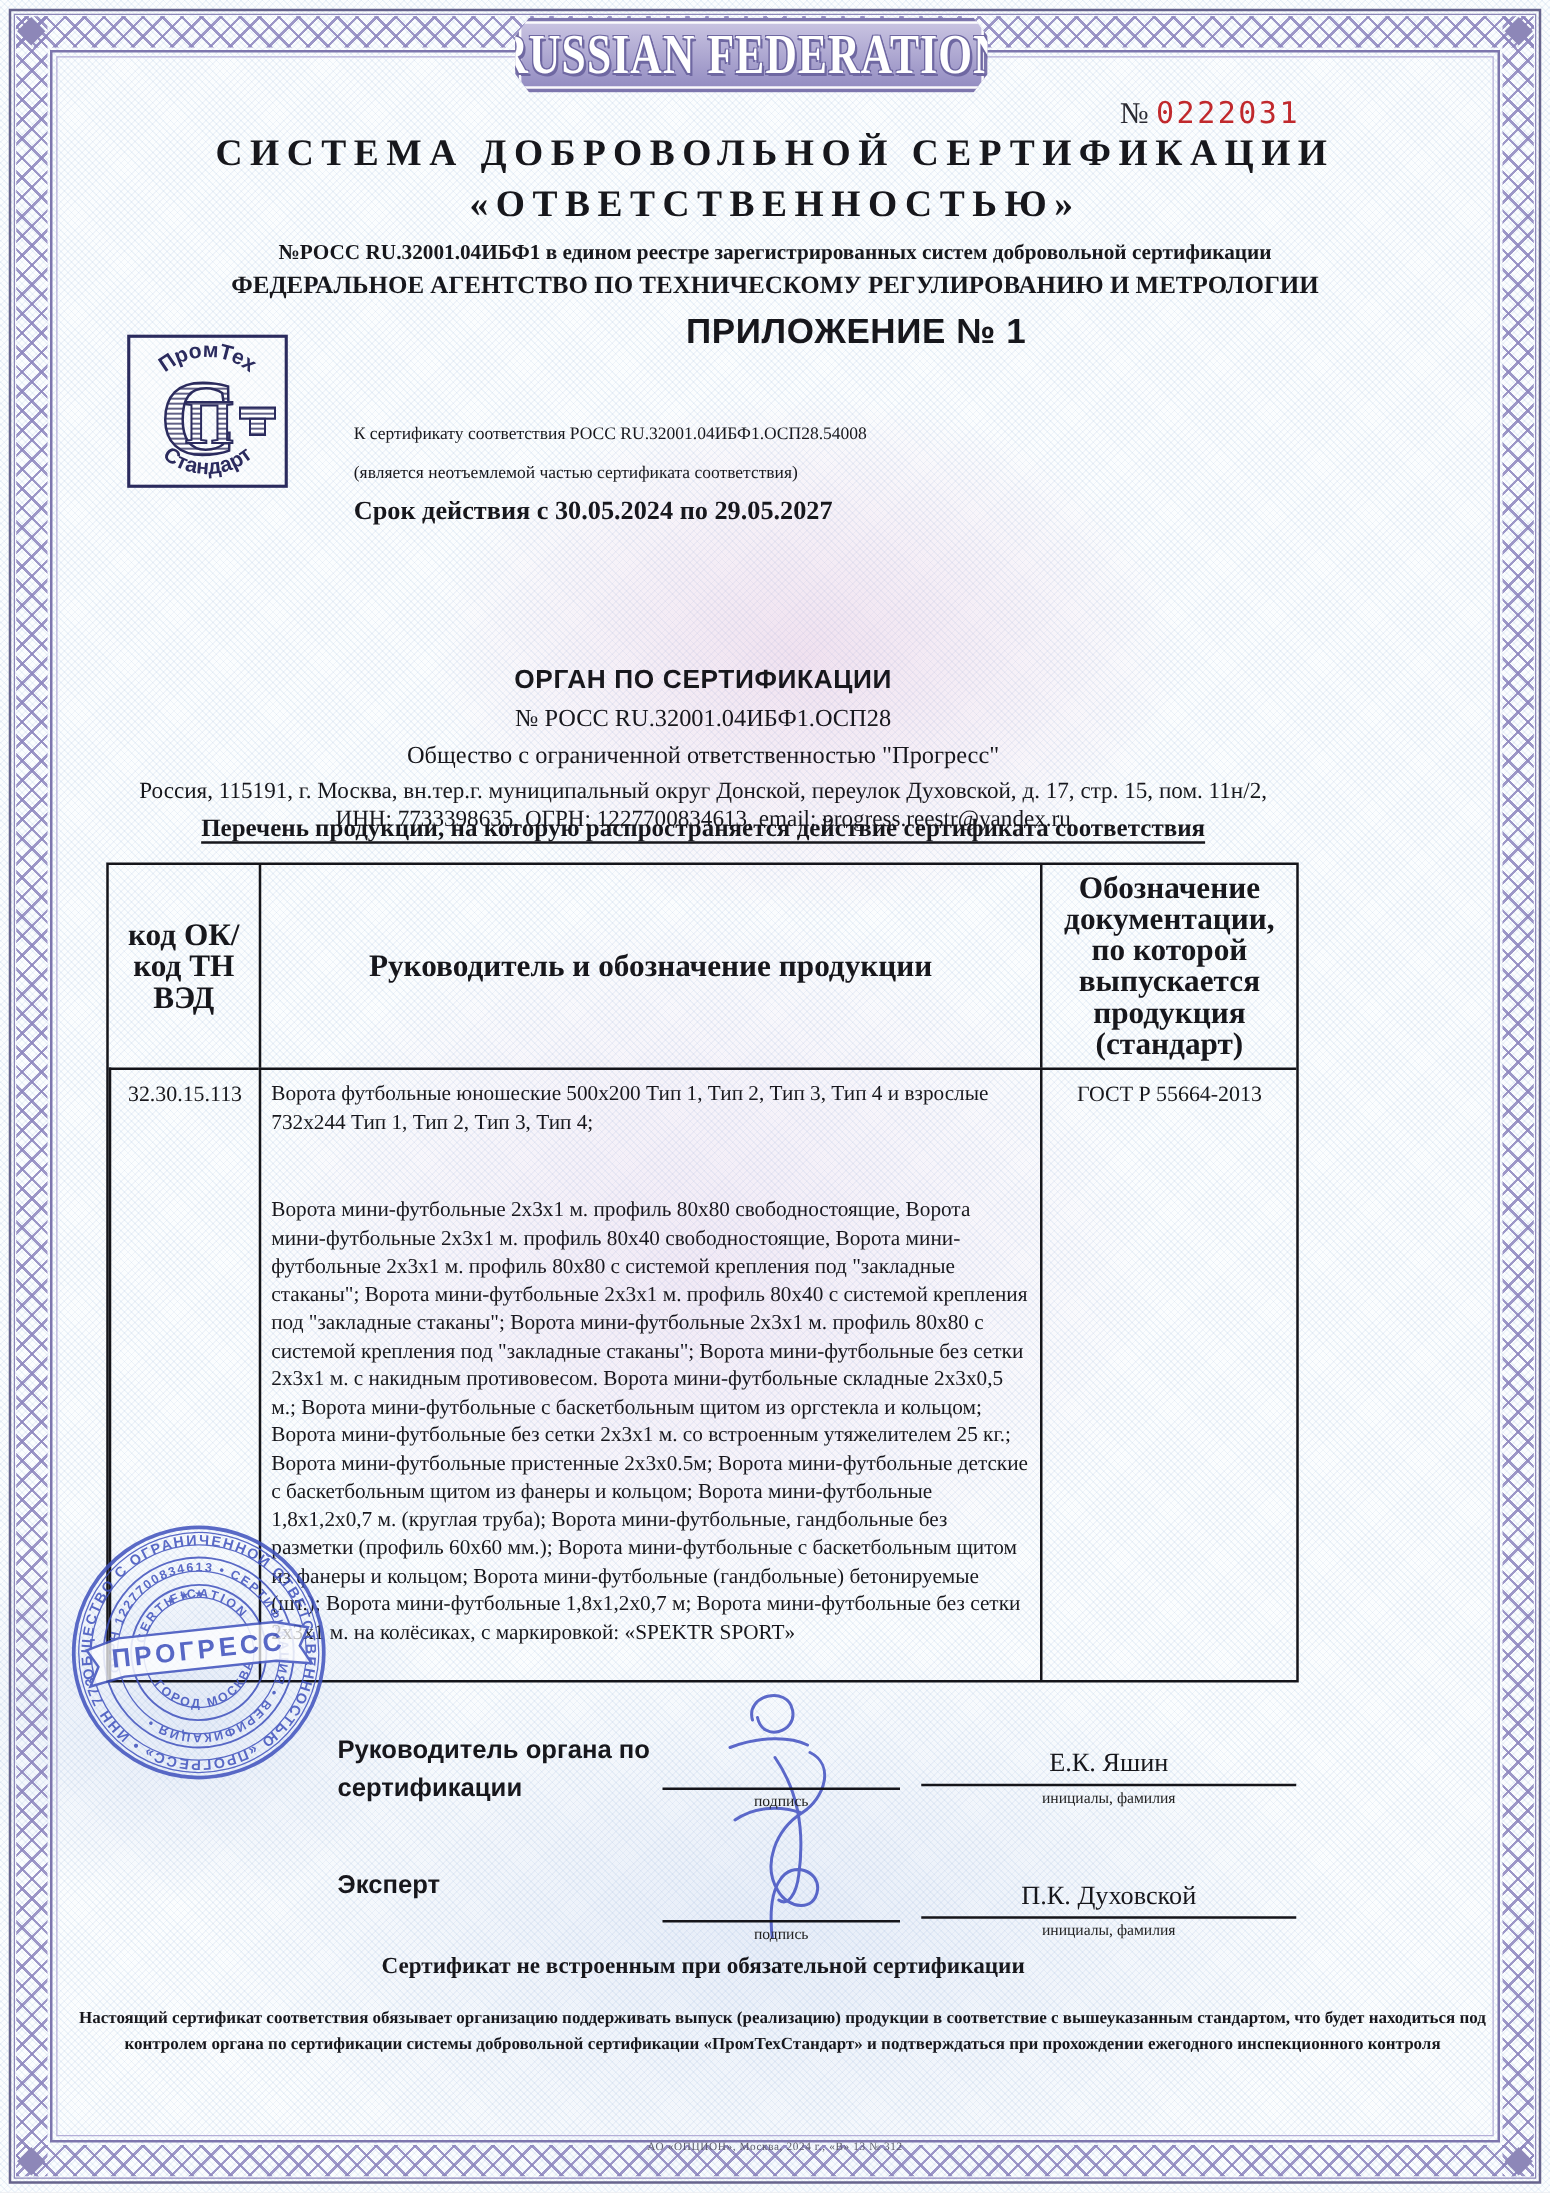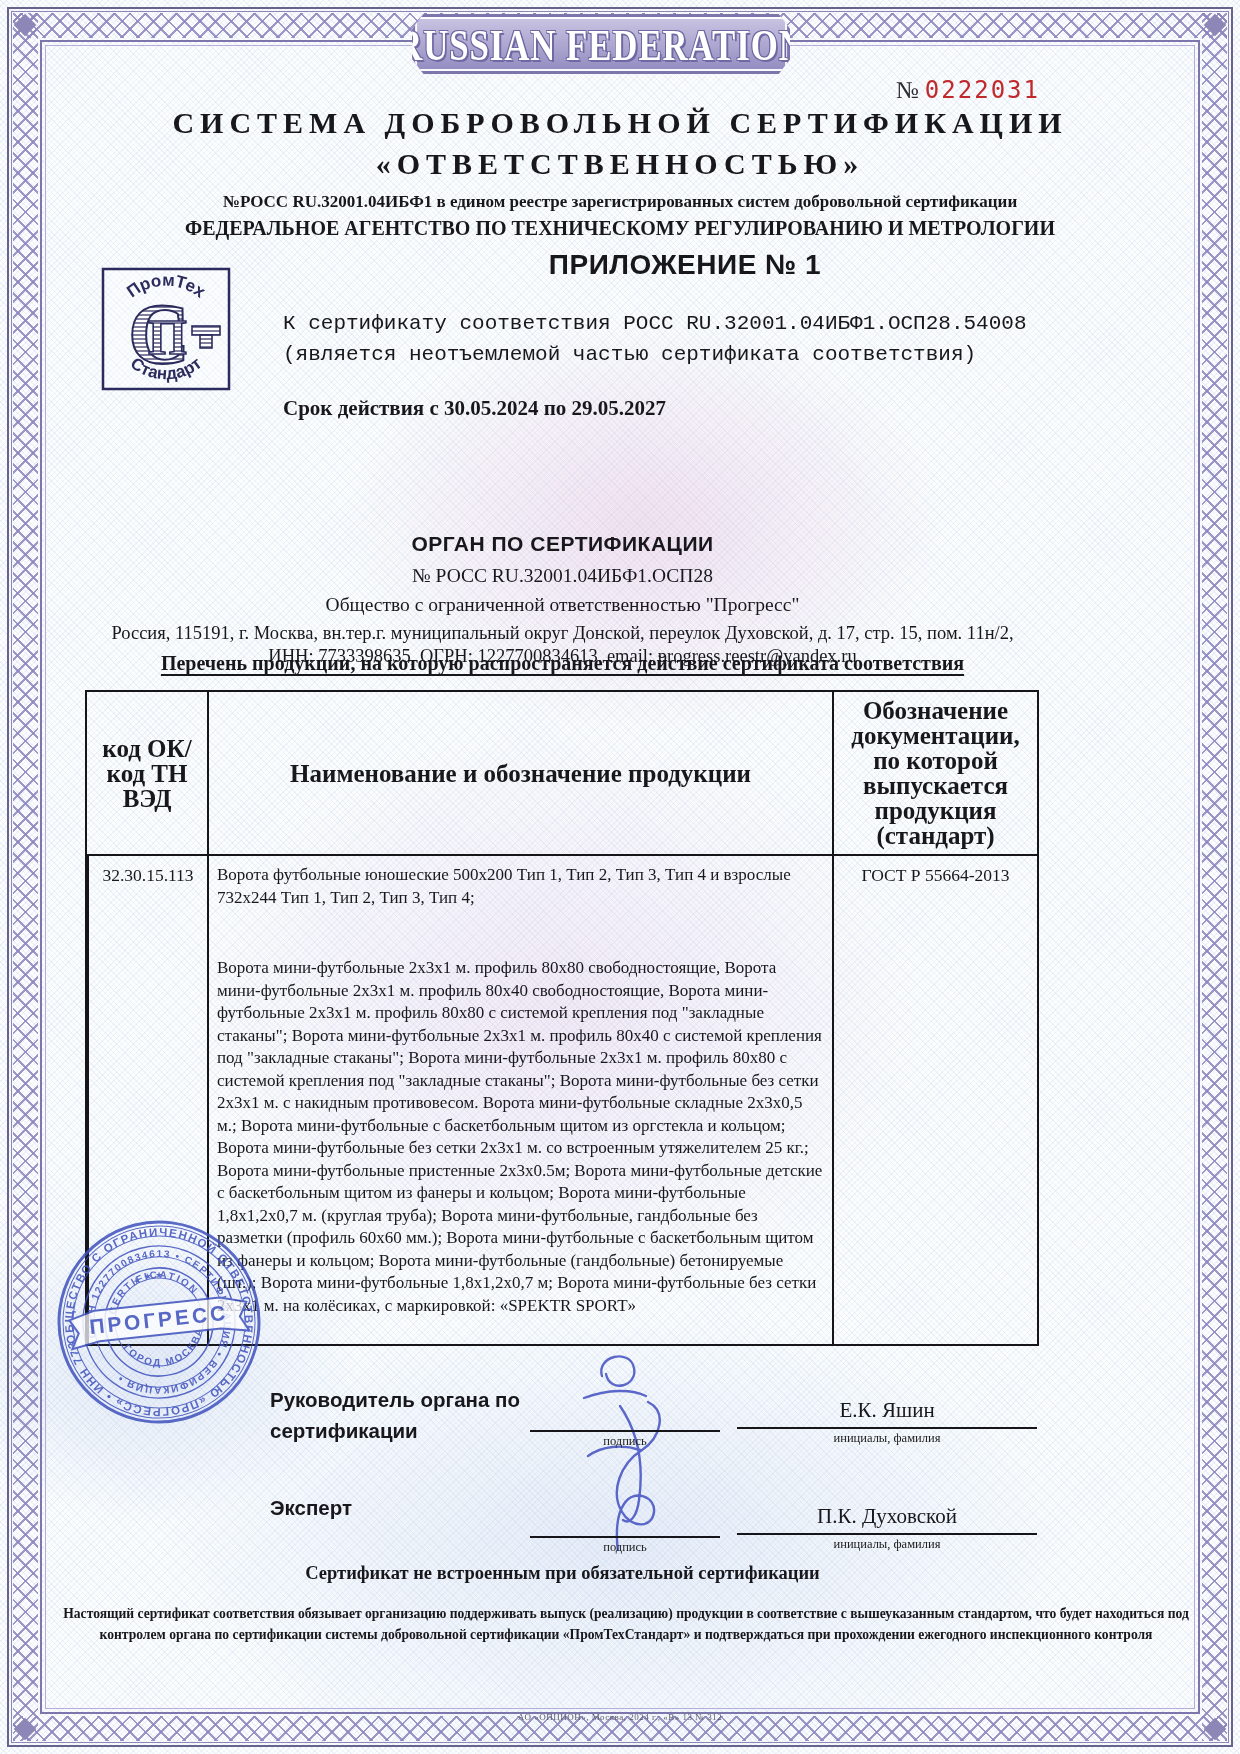--- a/index.html
+++ b/index.html
@@ -56,21 +56,21 @@
   .t2{font-size:30px;font-weight:600;letter-spacing:6px;margin-top:7px;white-space:nowrap;}
   .t3{font-size:17px;font-weight:bold;margin-top:11px;white-space:nowrap;}
   .t4{font-size:20px;font-weight:bold;margin-top:5px;white-space:nowrap;}
 
   .appendix-title{position:absolute;top:249px;left:240px;right:110px;text-align:center;
     font-family:"Liberation Sans",sans-serif;font-weight:bold;font-size:28px;letter-spacing:.5px;}
 
   
   .logo{position:absolute;top:266px;left:100px;}
 
-  .cert-ref{position:absolute;top:308px;left:283px;font-size:21px;line-height:31px;font-family:Liberation Mono, monospace;}
+  .cert-ref{position:absolute;top:332px;left:283px;font-size:14px;line-height:31px;}
   .validity{position:absolute;top:396px;left:283px;font-size:21px;font-weight:600;}
 
   
   .org{position:absolute;top:532px;left:85px;right:200px;text-align:center;}
   .org .h{font-family:"Liberation Sans",sans-serif;font-weight:bold;font-size:21px;letter-spacing:.5px;}
   .org .n{font-size:19.5px;margin-top:9px;}
   .org .nm2{font-size:19.5px;margin-top:7px;}
   .org .adr{font-size:18.5px;margin-top:7px;}
   .org .req{font-size:18.5px;margin-top:2px;}
 
@@ -183,21 +183,21 @@
     <div class="h">ОРГАН ПО СЕРТИФИКАЦИИ</div>
     <div class="n">№ РОСС RU.32001.04ИБФ1.ОСП28</div>
     <div class="nm2">Общество с ограниченной ответственностью "Прогресс"</div>
     <div class="adr">Россия, 115191, г. Москва, вн.тер.г. муниципальный округ Донской, переулок Духовской, д. 17, стр. 15, пом. 11н/2,</div>
     <div class="req">ИНН: 7733398635, ОГРН: 1227700834613, email: progress.reestr@yandex.ru</div>
   </div>
 
   <div class="ptable-title">Перечень продукции, на которую распространяется действие сертификата соответствия</div>
   <div class="ptable">
     <div class="cell hc">код ОК/ код ТН ВЭД</div>
-    <div class="cell hc">Наименование и обозначение продукции</div>
+    <div class="cell hc">Руководитель и обозначение продукции</div>
     <div class="cell hc">Обозначение документации, по которой выпускается продукция (стандарт)</div>
     <div class="cell bc code">32.30.15.113</div>
     <div class="cell bc name">
       <p>Ворота футбольные юношеские 500х200 Тип 1, Тип 2, Тип 3, Тип 4 и взрослые 732х244 Тип 1, Тип 2, Тип 3, Тип 4;</p>
       <p class="p2">Ворота мини-футбольные 2х3х1 м. профиль 80х80 свободностоящие, Ворота мини-футбольные 2х3х1 м. профиль 80х40 свободностоящие, Ворота мини-футбольные 2х3х1 м. профиль 80х80 с системой крепления под "закладные стаканы";  Ворота мини-футбольные 2х3х1 м. профиль 80х40 с системой крепления под "закладные стаканы"; Ворота мини-футбольные 2х3х1 м. профиль 80х80 с системой крепления под "закладные стаканы"; Ворота мини-футбольные без сетки 2х3х1 м. с накидным противовесом. Ворота мини-футбольные складные 2х3х0,5 м.; Ворота мини-футбольные с баскетбольным щитом из оргстекла и кольцом; Ворота мини-футбольные без сетки 2х3х1 м. со встроенным утяжелителем 25 кг.; Ворота мини-футбольные пристенные 2х3х0.5м; Ворота мини-футбольные детские с баскетбольным щитом из фанеры и кольцом; Ворота мини-футбольные 1,8х1,2х0,7 м. (круглая труба); Ворота мини-футбольные, гандбольные без разметки (профиль 60х60 мм.); Ворота мини-футбольные с баскетбольным щитом из фанеры и кольцом; Ворота мини-футбольные (гандбольные) бетонируемые (шт.); Ворота мини-футбольные 1,8х1,2х0,7 м; Ворота мини-футбольные без сетки 2х3х1 м. на колёсиках, с маркировкой: «SPEKTR SPORT»</p>
     </div>
     <div class="cell bc std">ГОСТ Р 55664-2013</div>
   </div>
 
   <div class="stamp">

